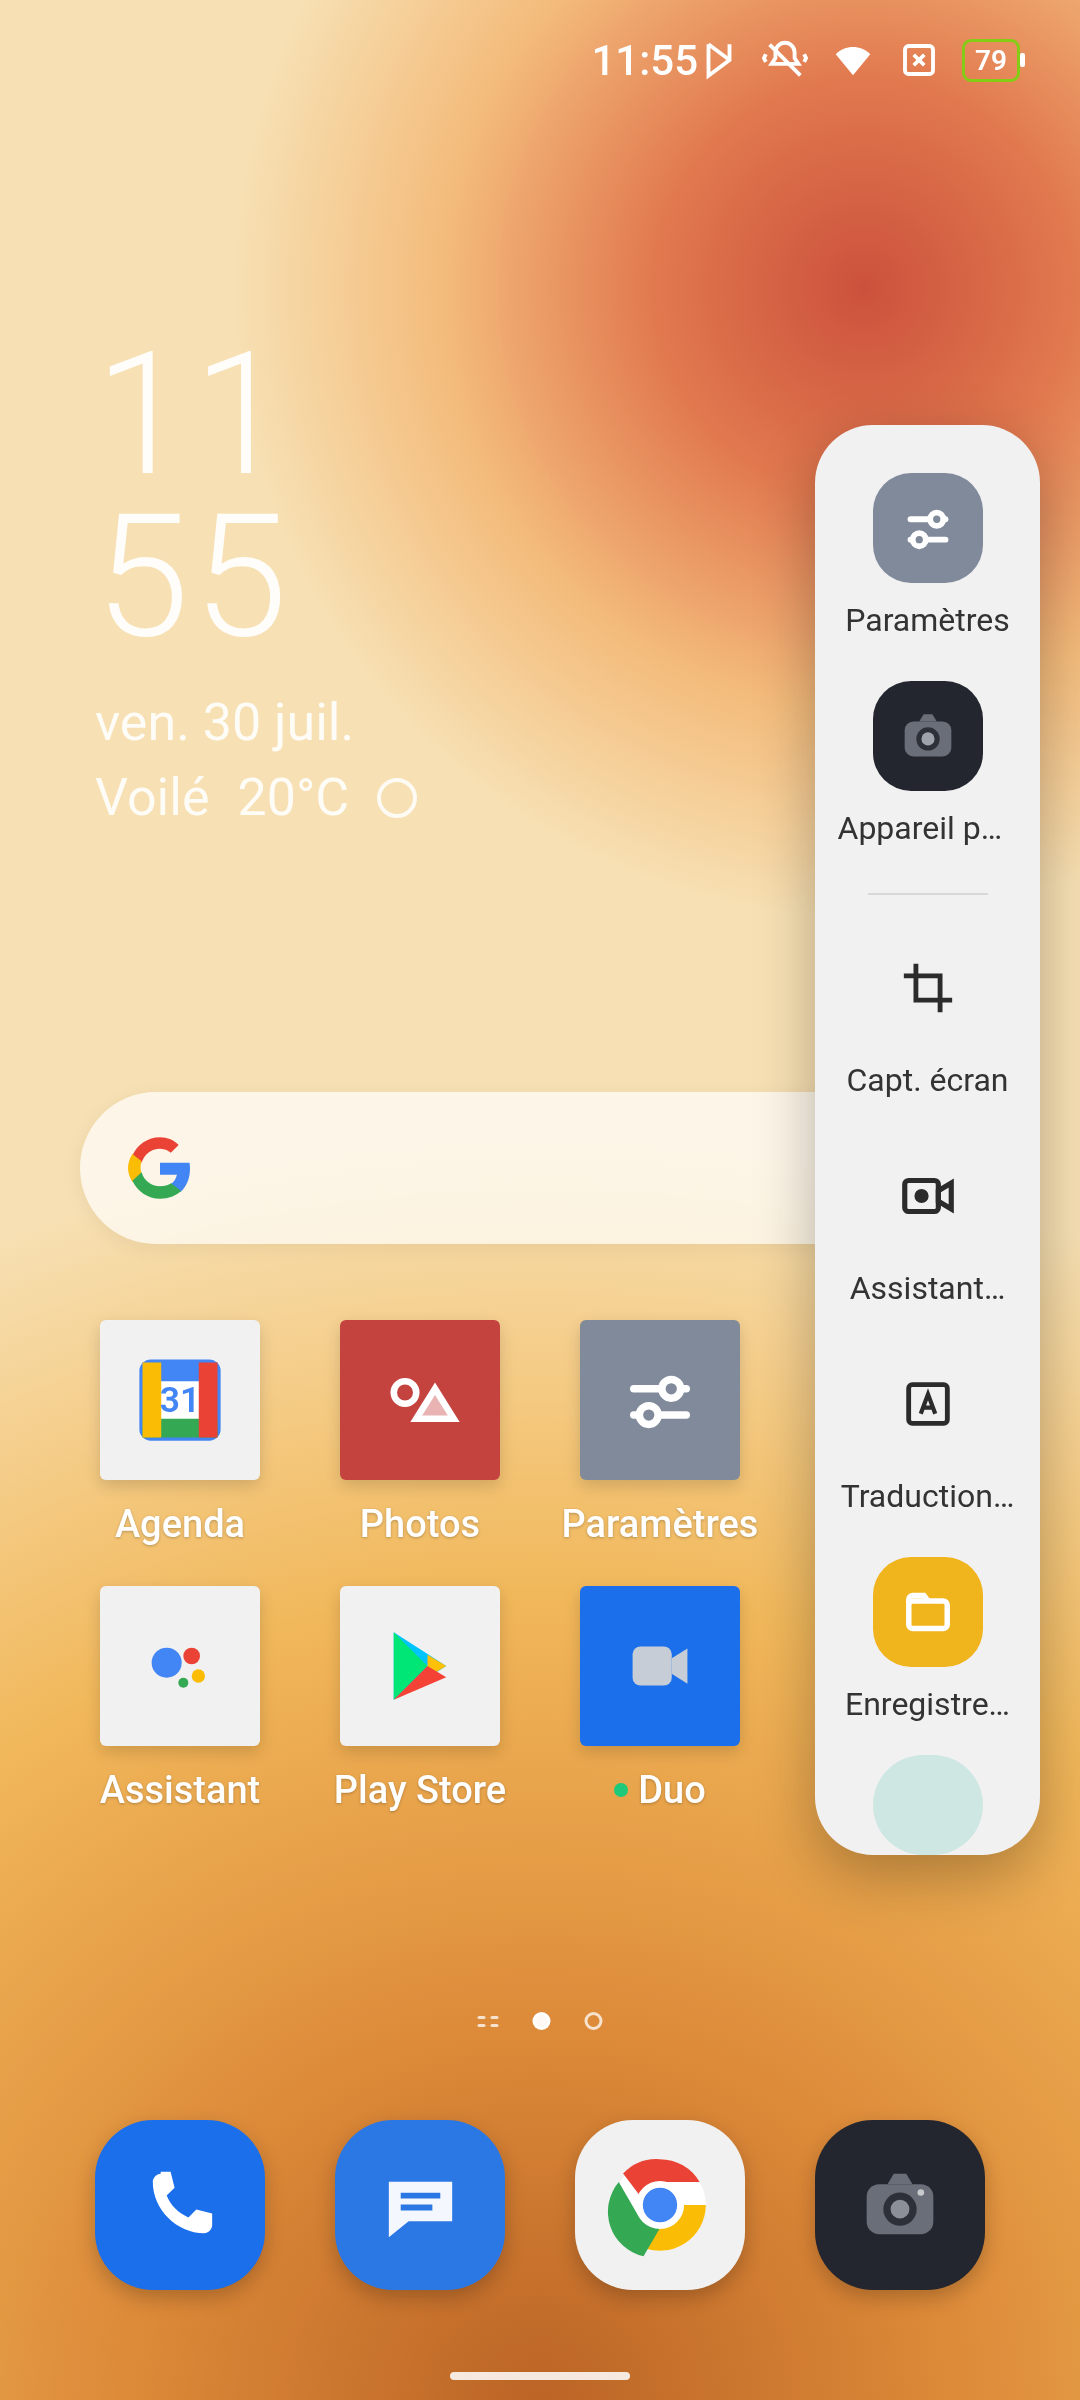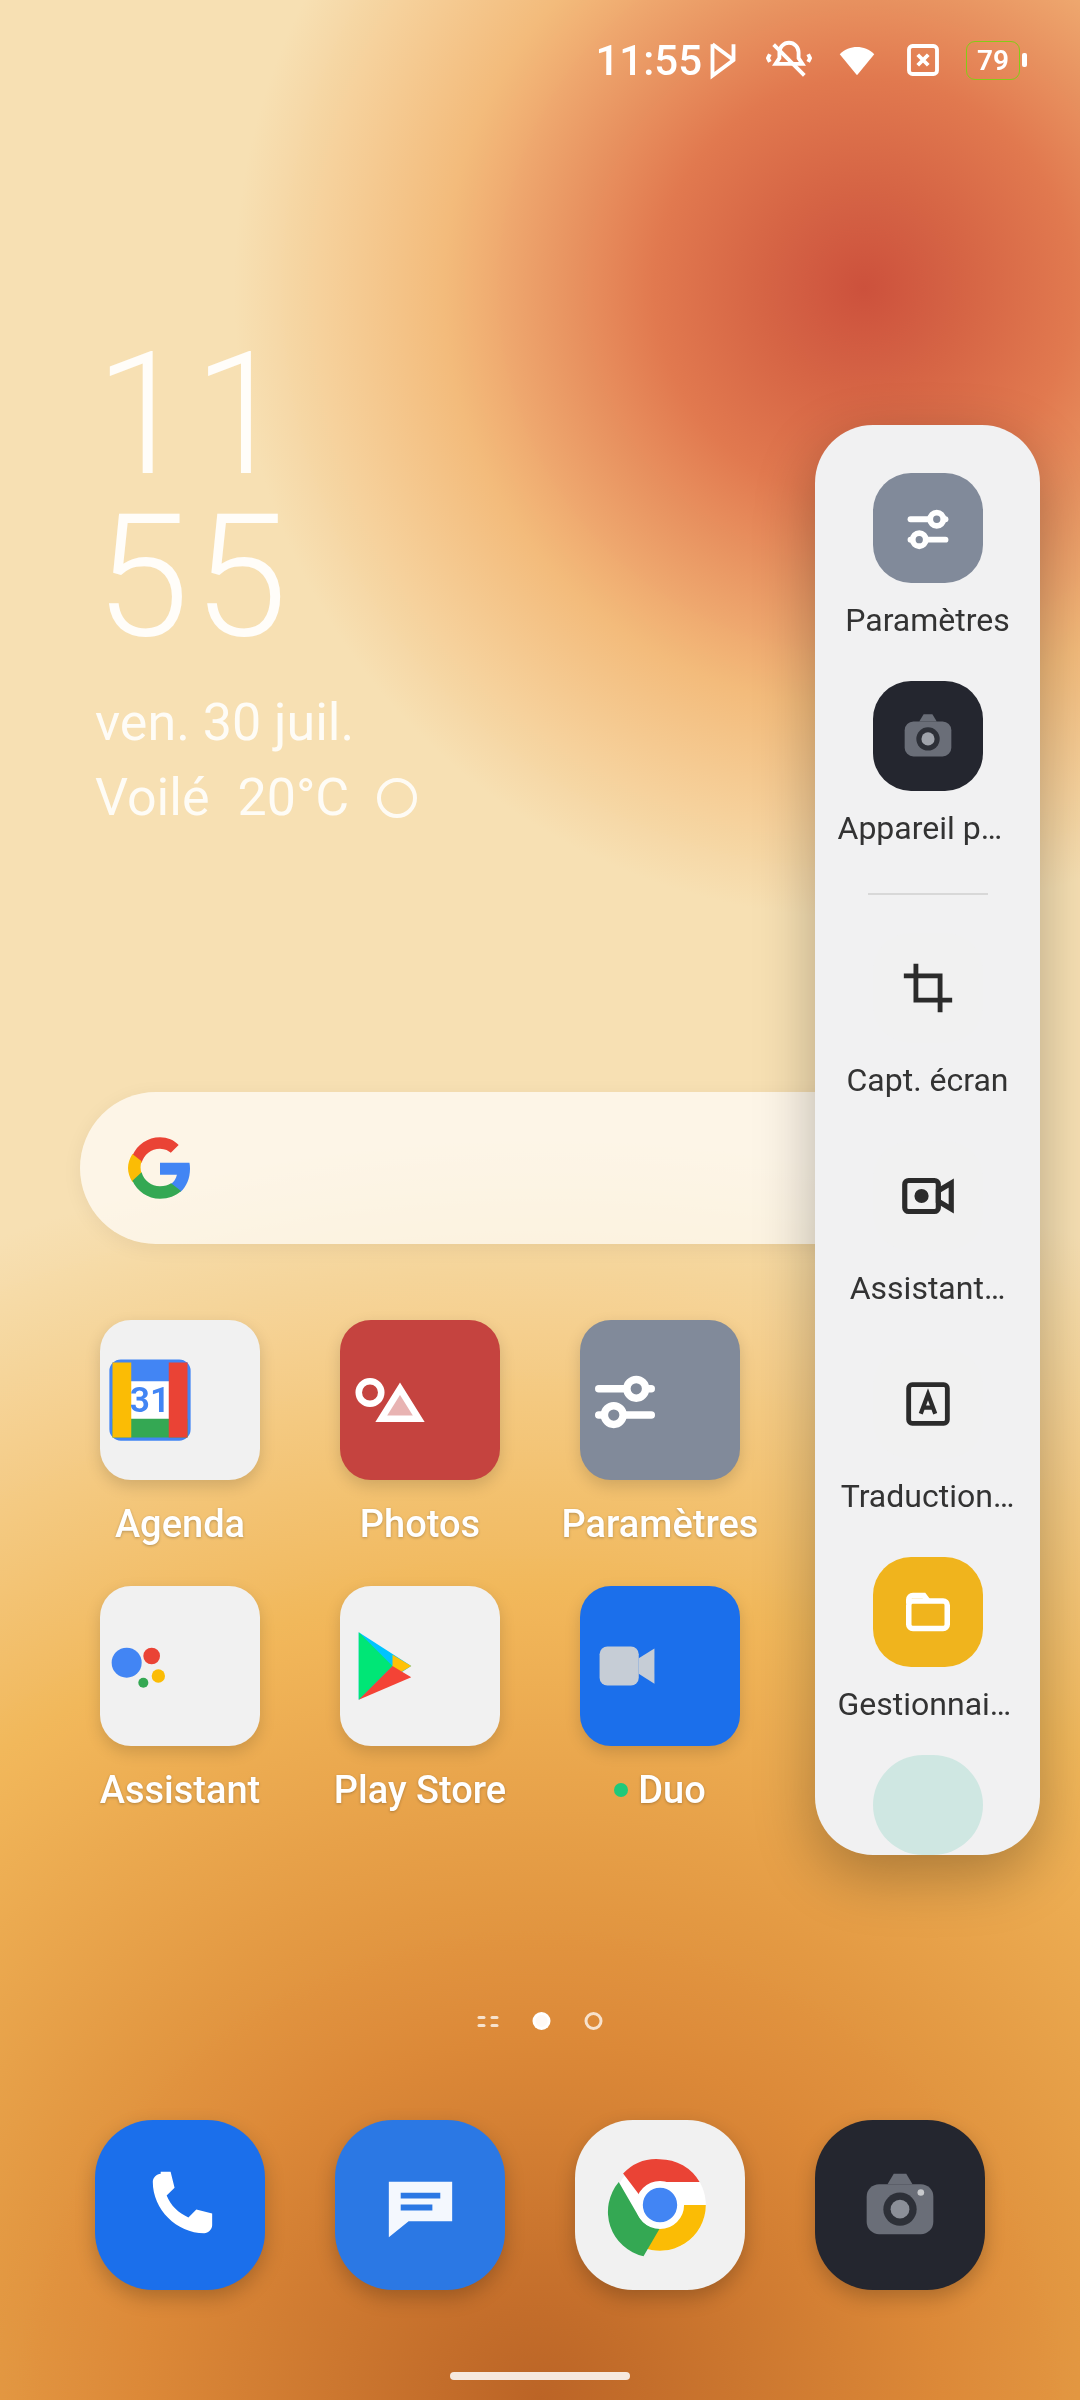--- a/index.html
+++ b/index.html
@@ -47,22 +47,22 @@
   
   .app-grid {
     position: absolute; left: 0; top: 1320px; width: 1080px;
     display: grid; grid-template-columns: repeat(4, 1fr);
     gap: 40px 0; padding: 0 60px;
   }
   .app {
     display: flex; flex-direction: column; align-items: center;
   }
   .app .icon {
-    width: 160px; height: 160px; border-radius: 31px;
-    display: flex; align-items: center; justify-content: flex-start;
+    width: 160px; height: 160px; border-radius: 6px;
+    display: flex; align-items: center; justify-content: center;
     box-shadow: 0 6px 16px rgba(0,0,0,0.15);
   }
   .app .label { margin-top: 22px; font-size: 38px; color: #fff; font-weight: 500; text-shadow: 0 1px 3px rgba(0,0,0,0.25); white-space: nowrap; display:flex; align-items:center; gap:10px;}
   .app .dot { width:14px; height:14px; border-radius:50%; background:#1fc97a; display:inline-block; }
 
   
   .page-dots { position: absolute; bottom: 370px; left: 50%; transform: translateX(-50%); display: flex; gap: 34px; align-items: center; }
   .page-dots .dot { width: 18px; height: 18px; border-radius: 50%; border: 3px solid rgba(255,255,255,0.75); }
   .page-dots .dot.filled { background: rgba(255,255,255,0.95); border-color: rgba(255,255,255,0.95); }
   .page-dots .grid-dot { display:grid; grid-template-columns:repeat(2,1fr); gap:5px; }
@@ -126,21 +126,21 @@
         <path d="M2 9l-1 2 1 2"></path>
         <path d="M22 9l1 2-1 2"></path>
       </svg>
     <svg width="46" height="46" viewBox="0 0 24 24" fill="currentColor">
         <path d="M12 20l9-11c-5-5-13-5-18 0l9 11z"></path>
       </svg>
     <svg width="42" height="42" viewBox="0 0 24 24" fill="none" stroke="currentColor" stroke-width="2.2">
         <rect x="4" y="4" width="16" height="16" rx="2"></rect>
         <path d="M9 9l6 6M15 9l-6 6"></path>
       </svg>
-    <span style="display:inline-flex;align-items:center;border:1px solid #84cc16;border-radius:9px;padding:2px 10px;font-size:28px;font-weight:600;position:relative;">
+    <span style="display:inline-flex;align-items:center;border:3px solid #84cc16;border-radius:9px;padding:2px 10px;font-size:28px;font-weight:600;position:relative;">
       <span>79</span>
       <span style="position:absolute;right:-8px;top:30%;width:5px;height:40%;background:#fff;border-radius:2px;"></span>
     </span>
   </div>
 </div>
 
 <div class="clock-widget">
   <div class="clock-hours">11</div>
   <div class="clock-mins">55</div>
   <div class="clock-date">ven. 30 juil.</div>
@@ -352,16 +352,16 @@
     </div>
     <div class="slabel">Traduction…</div>
   </div>
   <div class="item">
     <div class="sicon bg-yellow">
       <svg width="66" height="66" viewBox="0 0 48 48" fill="none" stroke="#fff" stroke-width="4">
           <rect x="10" y="16" width="28" height="20" rx="3"></rect>
           <path d="M10 18v-3a3 3 0 0 1 3-3h8l3 4"></path>
         </svg>
     </div>
-    <div class="slabel">Gestionnair…</div>
+    <div class="slabel">Enregistre…</div>
   </div>
   <div class="peek"></div>
 </div>
 
 </body></html>

